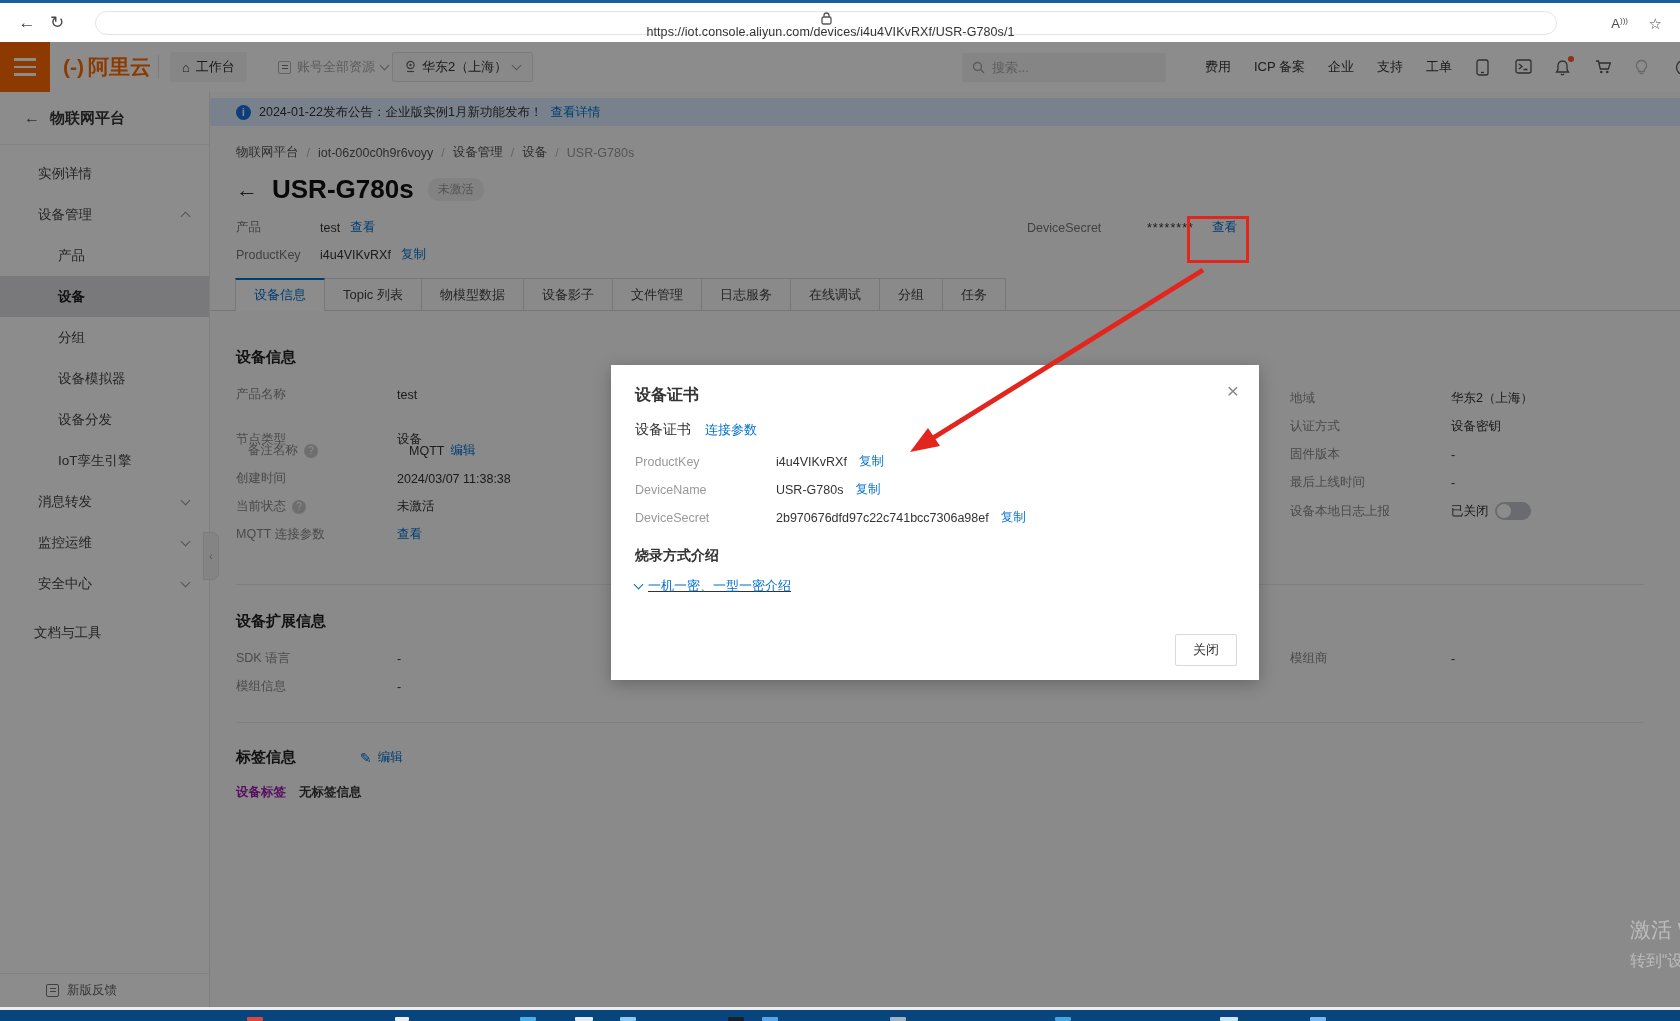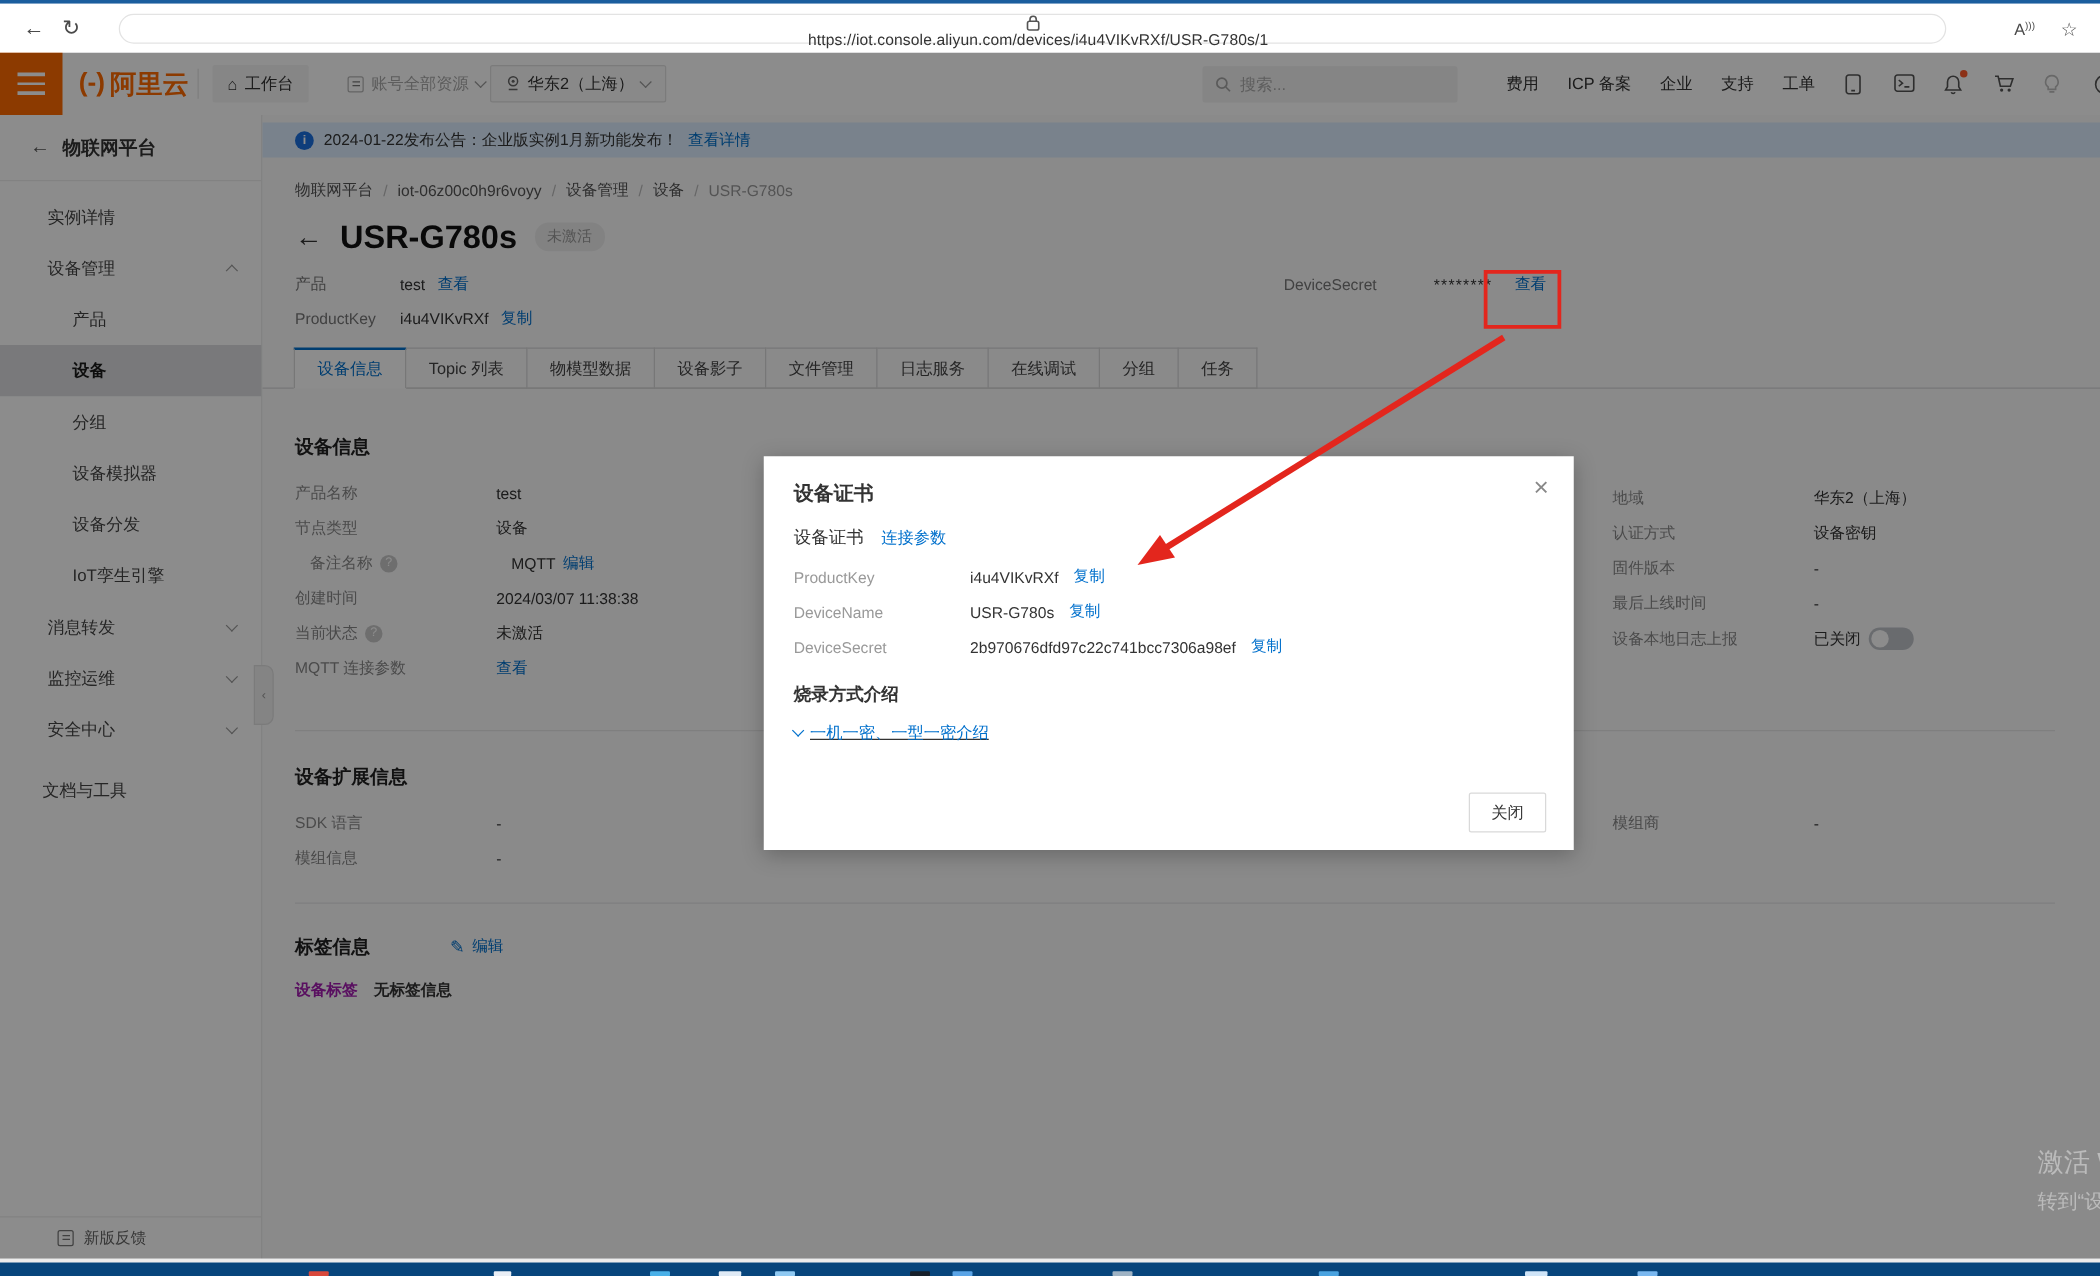--- a/index.html
+++ b/index.html
@@ -327,21 +327,21 @@
         <div class="tab">任务</div>
       </div>
     </div>
 
     <div class="sechead" style="top:256px;">设备信息</div>
 
     <div class="irow" style="left:26px;top:294px;">
       <span class="ilbl">产品名称</span>
         <span class="ival">test</span>
     </div>
-    <div class="irow" style="left:26px;top:322px;justify-content:flex-end;">
+    <div class="irow" style="left:26px;top:339px;justify-content:flex-end;">
       <span class="ilbl">节点类型</span>
         <span class="ival">设备</span>
     </div>
     <div class="irow" style="left:38px;top:350px;">
       <span class="ilbl">
           <span>备注名称</span>
           <i class="help">?</i>
         </span>
       <span class="ival">MQTT</span>
       <span class="link">编辑</span>

